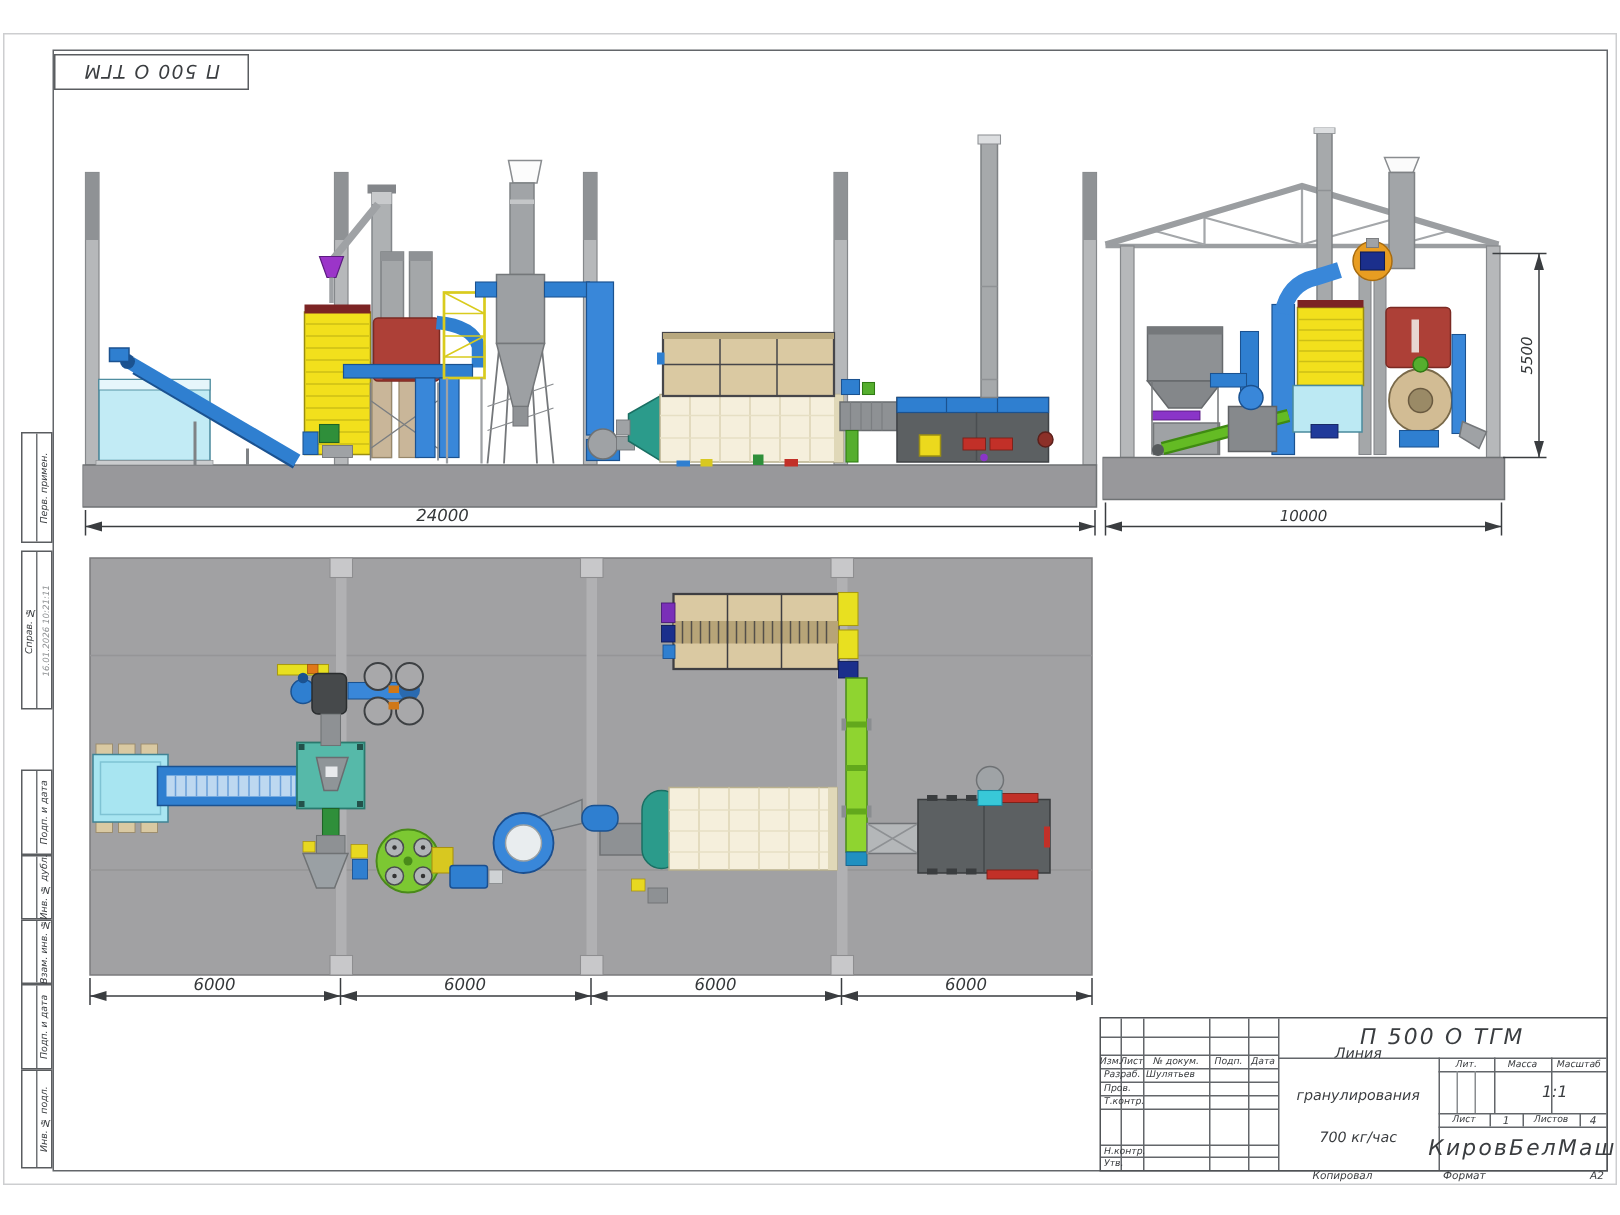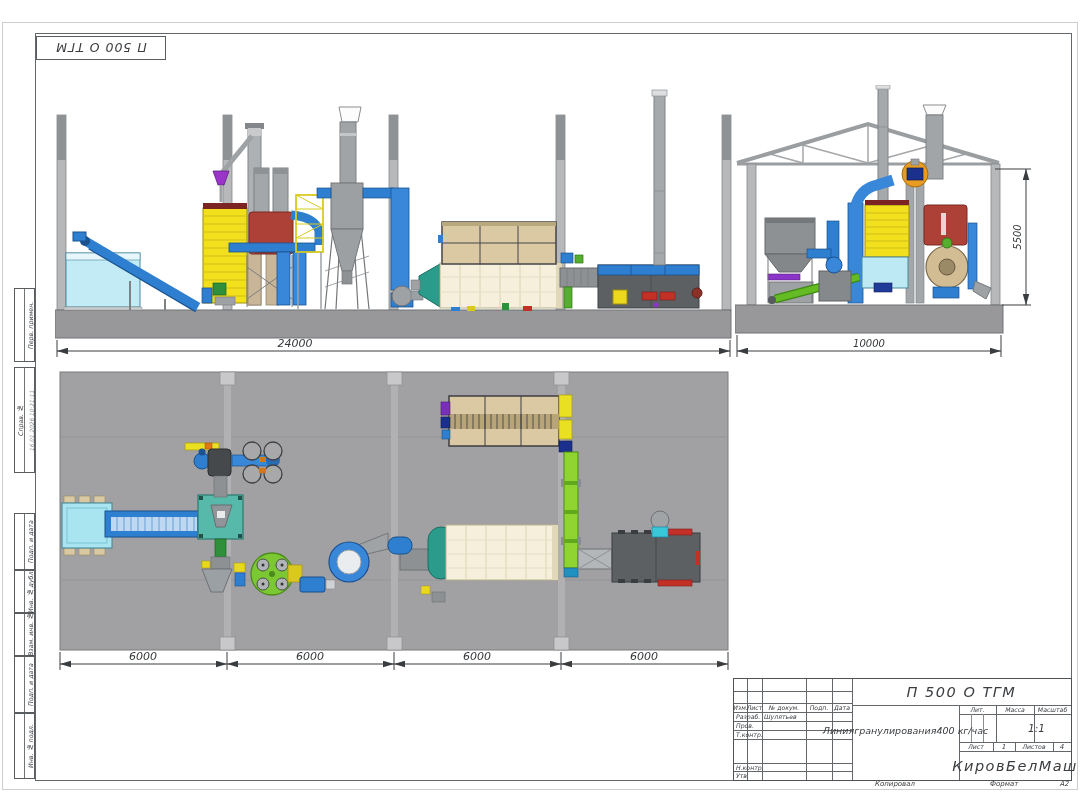--- a/index.html
+++ b/index.html
@@ -21,21 +21,21 @@
   .dim.sm{font-size:10px;}
   
   .tb{position:absolute;left:733px;top:678px;width:337px;height:101px;border:1.6px solid #505356;
       box-sizing:content-box;font-style:italic;}
   .tb .hl,.tb .vl{position:absolute;background:#63666a;}
   .tb .hl{height:1px;}
   .tb .vl{width:1px;}
   .tb .t{position:absolute;display:flex;align-items:center;justify-content:center;white-space:nowrap;color:#3a3d40;}
   .t.left{justify-content:flex-start;padding-left:2px;box-sizing:border-box;}
   .f6{font-size:6.2px;} .f7{font-size:7px;} .f9{font-size:9.5px;} .f10{font-size:10.5px;} .f15{font-size:14.5px;letter-spacing:1.5px;}
-  .tb .title{flex-direction:row;line-height:12px;text-align:left;}
+  .tb .title{flex-direction:column;line-height:12px;text-align:left;gap:16px;}
   .foot{position:absolute;top:780px;font-style:italic;font-size:7px;color:#3a3d40;}
 </style>
 </head>
 <body>
 
 <div class="page">
   <div class="sheet-edge"></div>
   <div class="frame"></div>
 
   <div class="stamp">
@@ -492,32 +492,32 @@
     <div class="t f6 left" style="left:0;top:42px;width:28px;height:9px">Пров.</div>
     <div class="t f6 left" style="left:0;top:51px;width:28px;height:9px">Т.контр.</div>
     <div class="t f6 left" style="left:0;top:84px;width:28px;height:8px">Н.контр.</div>
     <div class="t f6 left" style="left:0;top:92px;width:28px;height:9px">Утв.</div>
 
     <div class="t f15" style="left:118px;top:0;width:219px;height:26px">П 500 О ТГМ</div>
 
     <div class="t title f9" style="left:118px;top:30px;width:107px;height:44px">
       <span>Линия</span>
       <span>гранулирования</span>
-      <span>400 кг/час</span>
+      <span>700 кг/час</span>
     </div>
 
     <div class="t f6" style="left:225px;top:26px;width:37px;height:9px">Лит.</div>
     <div class="t f6" style="left:262px;top:26px;width:38px;height:9px">Масса</div>
     <div class="t f6" style="left:300px;top:26px;width:37px;height:9px">Масштаб</div>
     <div class="t f10" style="left:284px;top:35px;width:37px;height:28px">1:1</div>
 
     <div class="t f6" style="left:225px;top:63px;width:34px;height:9px">Лист</div>
     <div class="t f7" style="left:259px;top:63px;width:22px;height:9px">1</div>
     <div class="t f6" style="left:281px;top:63px;width:38px;height:9px">Листов</div>
     <div class="t f7" style="left:319px;top:63px;width:18px;height:9px">4</div>
 
     <div class="t f15" style="left:225px;top:72px;width:112px;height:29px">КировБелМаш</div>
   </div>
 
   <div class="foot" style="left:845px;width:100px;text-align:center">Копировал</div>
-  <div class="foot" style="left:990px">Формат</div>
+  <div class="foot" style="left:962px">Формат</div>
   <div class="foot" style="left:1060px">А2</div>
 </div>
 
 </body></html>

